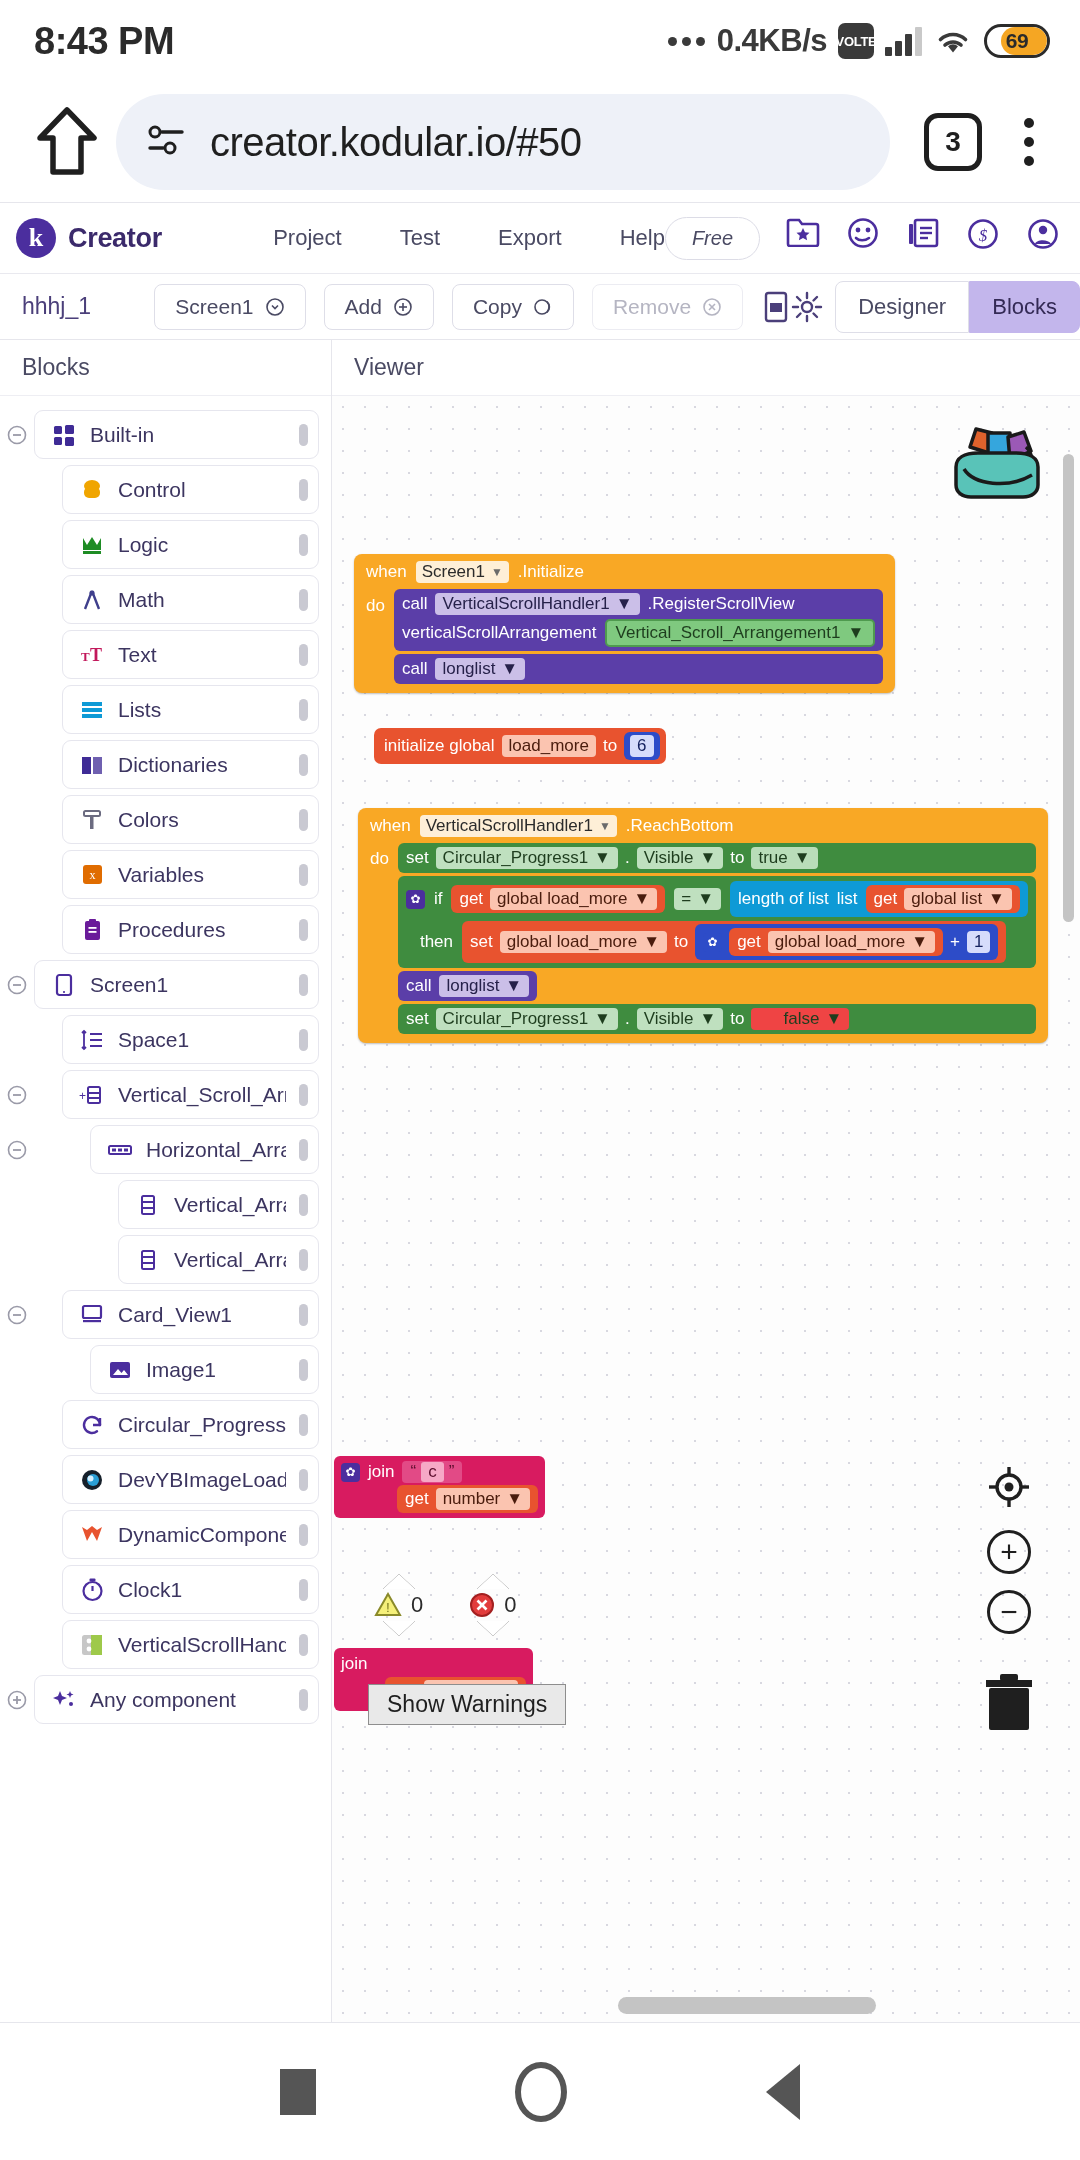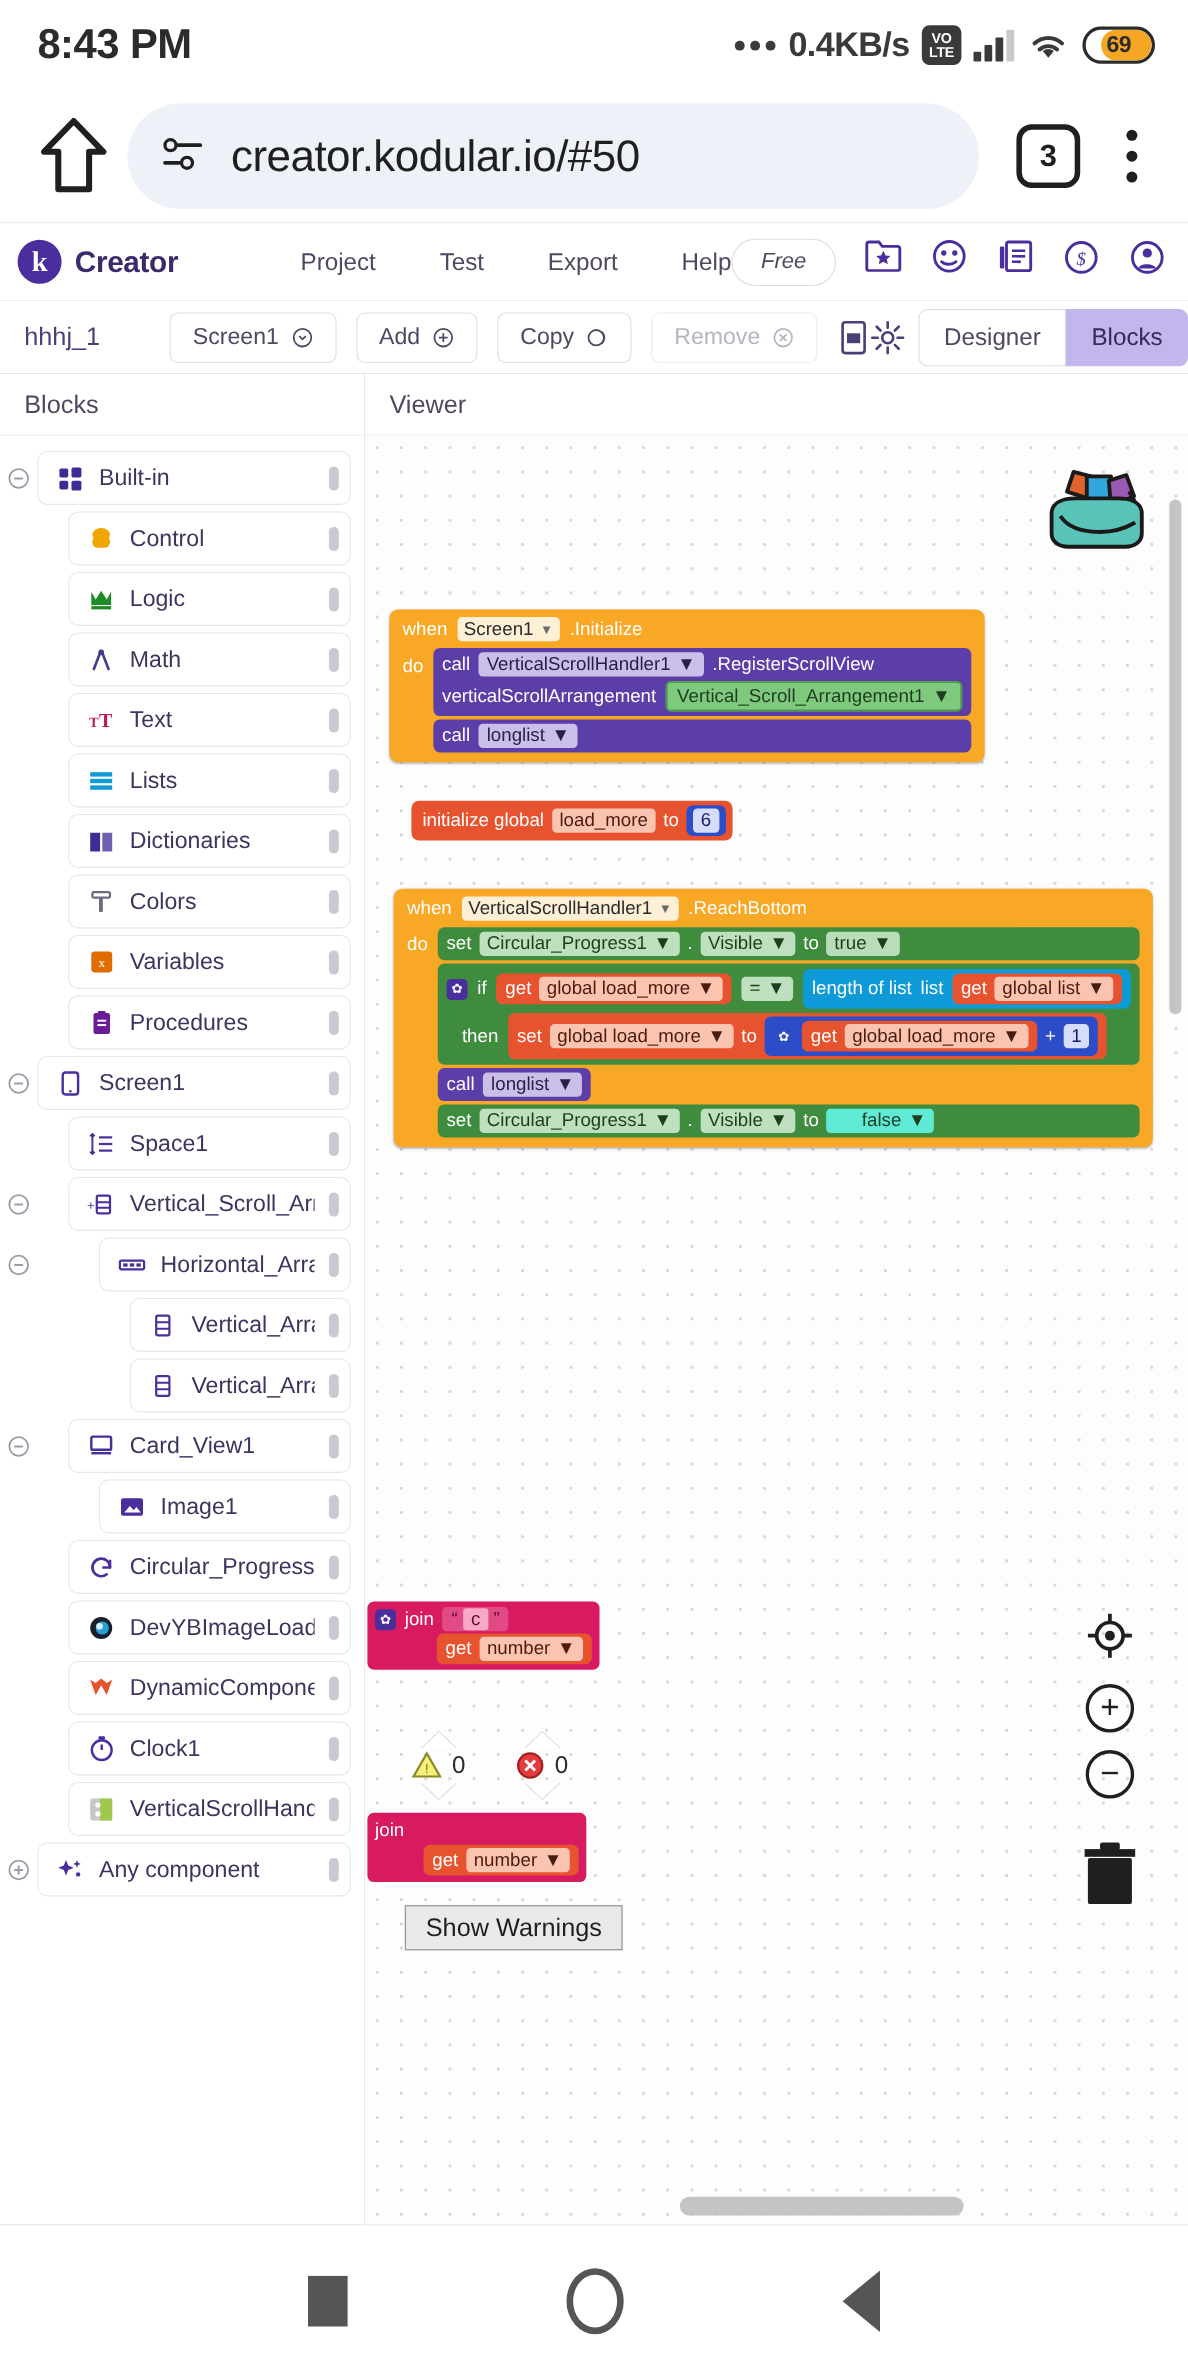--- a/index.html
+++ b/index.html
@@ -15,21 +15,21 @@
     height: 82px; display: flex; align-items: center; justify-content: space-between;
     padding: 0 30px 0 34px; background: #fff; flex: 0 0 82px;
   }
   .status-time { font-size: 38px; font-weight: 700; color: #2b2b2b; letter-spacing: -0.5px; }
   .status-right { display: flex; align-items: center; gap: 11px; }
   .dots3 { display:flex; gap:5px; align-items:center; margin-right:1px;}
   .dots3 i { width:9px; height:9px; border-radius:50%; background:#3a3a3a; display:block; }
   .netspeed { font-size: 31px; font-weight: 700; color:#3a3a3a; letter-spacing:-0.5px;}
   .volte {
     width: 36px; height: 36px; background: #3a3a3a; border-radius: 7px; color:#fff;
-    display:flex; flex-direction:column; align-items:center; justify-content:center;
+    display:flex; flex-direction:row; align-items:center; justify-content:center;
     font-size: 13px; font-weight:700; line-height:13px; letter-spacing:-0.3px;
   }
   .signal { display:flex; align-items:flex-end; gap:3px; height:30px; }
   .signal i { width:7px; background:#3a3a3a; display:block; border-radius:1px;}
   .signal i:nth-child(1){height:9px;}
   .signal i:nth-child(2){height:15px;}
   .signal i:nth-child(3){height:22px;}
   .signal i:nth-child(4){height:29px;background:#c9c9c9;}
   .wifi svg { display:block; }
   .battery {
@@ -871,21 +871,21 @@
                 <span class="field-green">
                   <span>Circular_Progress1</span>
                     <span class="car">▼</span>
                 </span>
                 <span>.</span>
                 <span class="field-green">
                   <span>Visible</span>
                     <span class="car">▼</span>
                 </span>
                 <span>to</span>
-                <span class="field-green" style="background:#5eead4;padding-left:32px;">
+                <span class="field-green" style="background:#ef4444;padding-left:32px;">
                   <span>false</span>
                     <span class="car">▼</span>
                 </span>
               </span>
             </span>
           </div>
         </div>
 
         <div class="blk" style="left:2px; top:1060px;">
           <div class="pink-b" style="flex-direction:column; align-items:flex-start; gap:2px; padding:5px 7px;">
@@ -942,21 +942,21 @@
             <span class="orange-b" style="margin-left:44px;">
               <span>get</span>
               <span class="field-orange">
                 <span>number</span>
                   <span class="car">▼</span>
               </span>
             </span>
           </div>
         </div>
 
-        <div class="showwarn" style="left:36px; top:1336px;">Show Warnings</div>
+        <div class="showwarn" style="left:36px; top:1288px;">Show Warnings</div>
 
         <div class="ctrls" style="top:120px; right:40px; position:absolute; top:1068px;">
           <div>
             <svg width="46" height="46" viewBox="0 0 46 46">
                 <circle cx="23" cy="23" r="12" fill="none" stroke="#1f1f1f" stroke-width="3.4"></circle>
                 <circle cx="23" cy="23" r="4.5" fill="#1f1f1f"></circle>
                 <line x1="23" y1="3" x2="23" y2="11" stroke="#1f1f1f" stroke-width="3.4"></line>
                 <line x1="23" y1="35" x2="23" y2="43" stroke="#1f1f1f" stroke-width="3.4"></line>
                 <line x1="3" y1="23" x2="11" y2="23" stroke="#1f1f1f" stroke-width="3.4"></line>
                 <line x1="35" y1="23" x2="43" y2="23" stroke="#1f1f1f" stroke-width="3.4"></line>

